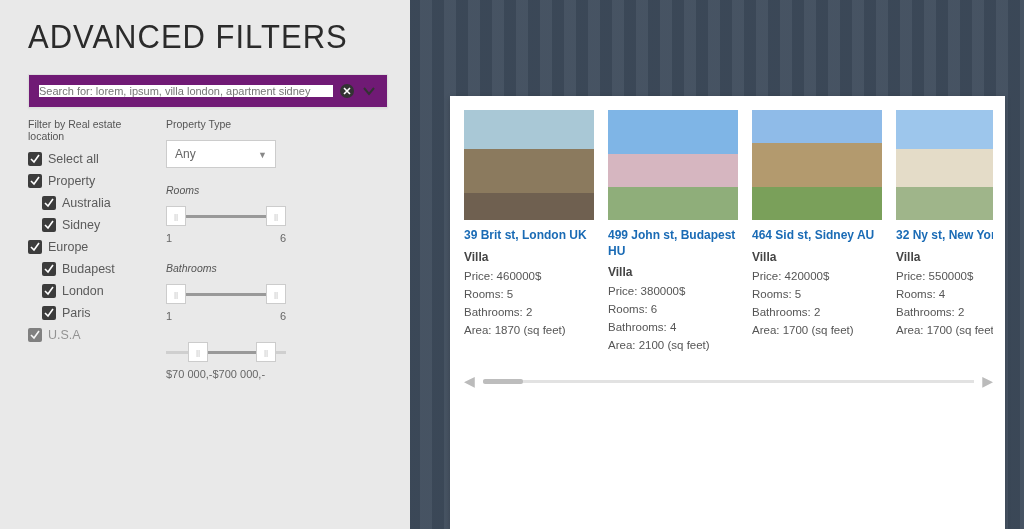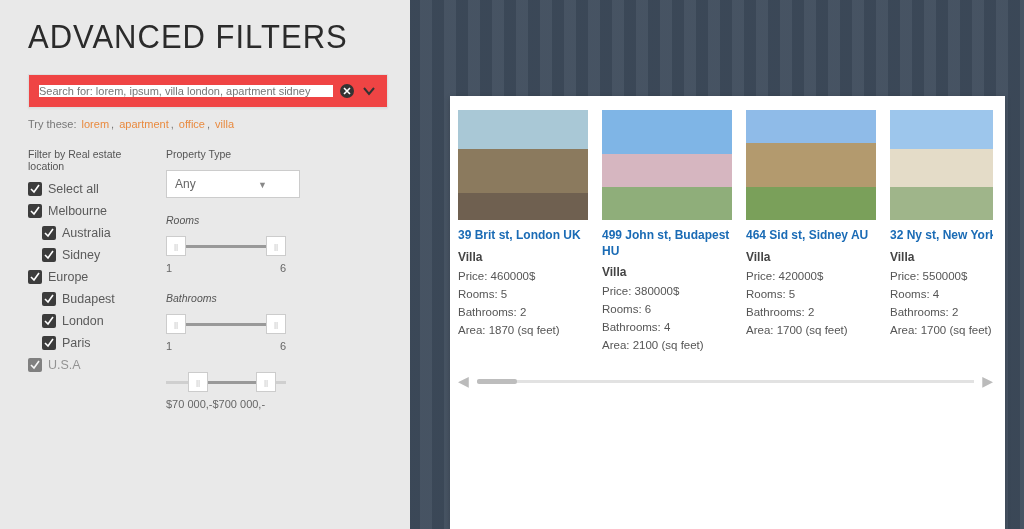--- a/index.html
+++ b/index.html
@@ -23,21 +23,21 @@
 .title {
   font-size: 31px;
   letter-spacing: 1px;
   font-weight: 400;
   font-family: 'Arial Narrow', Arial, sans-serif;
   color: #2b2b2b;
   margin-bottom: 18px;
   transform: scaleY(1.05);
 }
 .searchbar {
-  background: #ef4444;
+  background: #701a75;
   border: 1px solid #ddd;
   display: flex;
   align-items: center;
   padding: 8px 10px;
   margin-bottom: 10px;
   box-shadow: 0 1px 2px rgba(0,0,0,0.05);
 }
 .searchbar input {
   flex: 1;
   border: none;
@@ -74,21 +74,21 @@
   align-items: center;
   justify-content: center;
   cursor: pointer;
 }
 .cbx svg { width: 10px; height: 10px; }
 .select-wrap {
   position: relative;
   margin-bottom: 16px;
 }
 .select-wrap select {
-  width: 134px;
+  width: 110px;
   padding: 6px 8px;
   font-size: 12px;
   border: 1px solid #ccc;
   background: #fff;
   color: #666;
   appearance: none;
 }
 .select-wrap .caret {
   position: absolute;
   left: 92px; top: 10px;
@@ -136,21 +136,21 @@
   width: 120px;
   font-size: 11px; color: #666;
   margin-top: 4px;
 }
 
 .results-panel {
   margin-top: 96px;
   margin-left: 40px;
   width: 555px;
   background: #fff;
-  padding: 14px 12px 10px 8px;
+  padding: 14px 12px 10px 14px;
   box-shadow: 0 2px 6px rgba(0,0,0,0.2);
   position: relative;
 }
 .cards {
   display: flex;
   gap: 14px;
   overflow: hidden;
 }
 .card {
   flex: 0 0 130px;
@@ -216,48 +216,41 @@
             <path d="M5 5l6 6M11 5l-6 6" stroke="#fff" stroke-width="1.6"></path>
           </svg>
       </span>
       <span class="icon-btn chev-icon">
         <svg viewBox="0 0 16 16">
             <path d="M3 5l5 6 5-6" fill="none" stroke="#333" stroke-width="2"></path>
           </svg>
       </span>
     </div>
 
-    <div class="try-line">
-      <span>Try these:</span>
-      <a href="#">lorem</a>,
-      <a href="#">apartment</a>,
-      <a href="#">office</a>,
-      <a href="#">villa</a>
-    </div>
 
     <div class="filters">
       <div class="col-left">
         <div class="section-label">Filter by Real estate location</div>
 
         <div class="check-row">
           <span class="cbx">
               <svg viewBox="0 0 10 10">
                 <path d="M1 5l3 3 5-7" stroke="#fff" stroke-width="1.6" fill="none"></path>
               </svg>
             </span>
           <span>Select all</span>
         </div>
 
         <div class="check-row">
           <span class="cbx">
               <svg viewBox="0 0 10 10">
                 <path d="M1 5l3 3 5-7" stroke="#fff" stroke-width="1.6" fill="none"></path>
               </svg>
             </span>
-          <span>Melbourne</span>
+          <span>Property</span>
         </div>
         <div class="check-row indent">
           <span class="cbx">
               <svg viewBox="0 0 10 10">
                 <path d="M1 5l3 3 5-7" stroke="#fff" stroke-width="1.6" fill="none"></path>
               </svg>
             </span>
           <span>Australia</span>
         </div>
         <div class="check-row indent">

